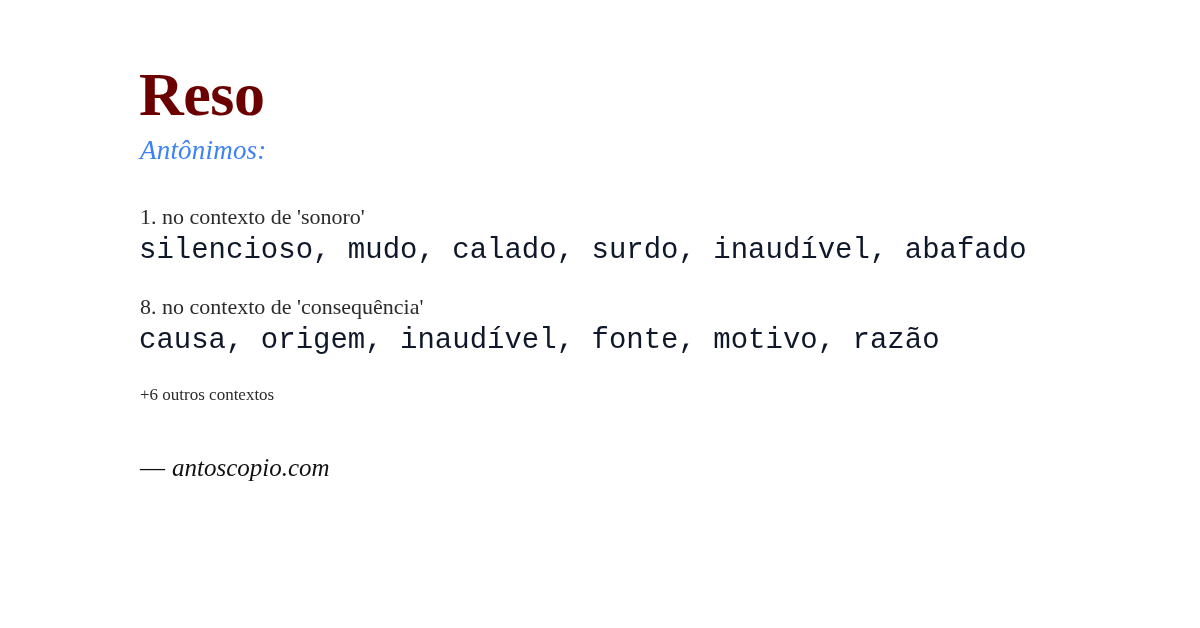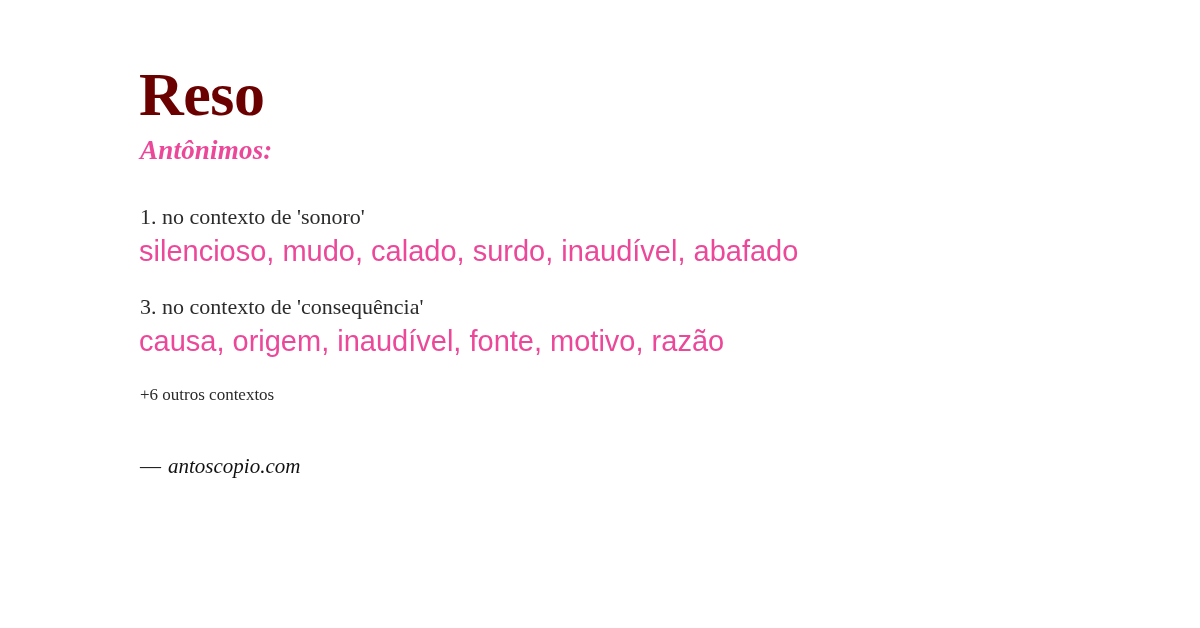--- a/index.html
+++ b/index.html
@@ -25,56 +25,56 @@
     font-family: "Liberation Serif", serif;
     font-weight: bold;
     font-size: 62px;
     line-height: 1.05;
     color: #6b0000;
     letter-spacing: -0.5px;
     margin: 0;
   }
   .subtitle {
     font-family: "Liberation Serif", serif;
-    font-weight: bold;
+    font-weight: normal;
     font-style: italic;
     font-size: 27px;
-    color: #ec4899;
+    color: #3b82f6;
     margin: 8px 0 0 1px;
     letter-spacing: 0.2px;
   }
   .senses {
     margin-top: 38px;
   }
   .sense {
     margin-bottom: 25px;
   }
   .sense-label {
     font-family: "Liberation Serif", serif;
     font-size: 22px;
     color: #2b2b2b;
     margin: 0 0 3px 1px;
   }
   .sense-words {
-    font-family: Liberation Sans, sans-serif;
+    font-family: Liberation Mono, monospace;
     font-size: 29px;
-    color: #ec4899;
+    color: #0f172a;
     margin: 0;
     line-height: 1.25;
   }
   .more-contexts {
     font-family: "Liberation Serif", serif;
     font-size: 17px;
     color: #2b2b2b;
     margin: 24px 0 0 1px;
   }
   .source {
     font-family: "Liberation Serif", serif;
     font-style: italic;
-    font-size: 21px;
+    font-size: 25px;
     color: #111111;
     margin: 49px 0 0 1px;
   }
   .source .dash {
     font-style: normal;
     margin-right: 7px;
   }
 </style>
 </head>
 <body>
@@ -88,21 +88,21 @@
 
     <div class="sense">
       <div class="sense-label">1. no contexto de 'sonoro'</div>
       <div class="sense-words">silencioso, mudo, calado, surdo, inaudível, abafado</div>
     </div>
 
     <div class="sense">
     </div>
 
     <div class="sense">
-      <div class="sense-label">3. no contexto de 'consequência'</div>
+      <div class="sense-label">8. no contexto de 'consequência'</div>
       <div class="sense-words">causa, origem, inaudível, fonte, motivo, razão</div>
     </div>
 
   </div>
 
   <div class="more-contexts">+6 outros contextos</div>
 
   <div class="source">
     <span class="dash">—</span><span>antoscopio.com</span>
   </div>

